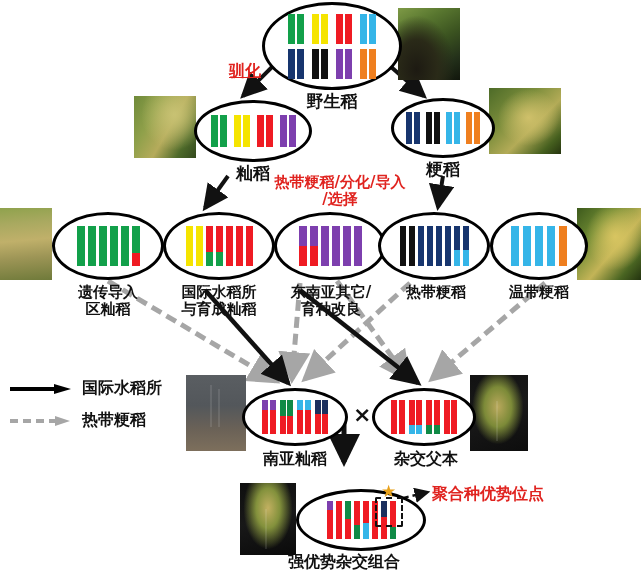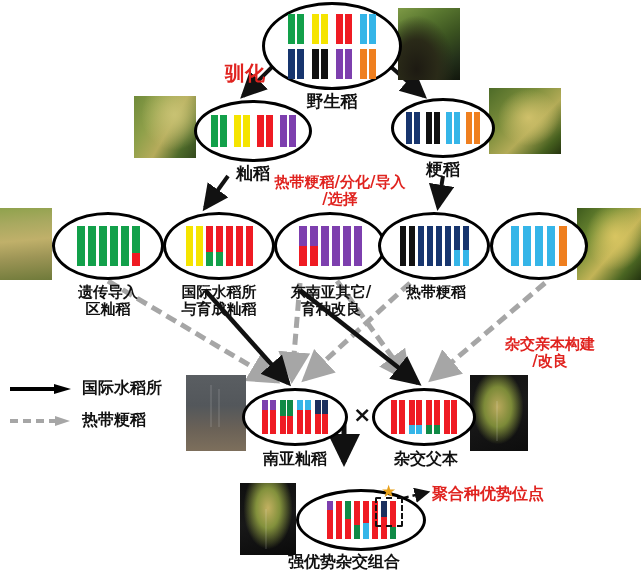--- a/index.html
+++ b/index.html
@@ -348,20 +348,21 @@
           <div class="seg" style="height:40px;background:#35b5e8;"></div>
         </div>
       <div class="col" style="width:8px;height:40px;">
           <div class="seg" style="height:40px;background:#35b5e8;"></div>
         </div>
       <div class="col" style="width:8px;height:40px;">
           <div class="seg" style="height:40px;background:#ef7f1f;"></div>
         </div>
     </div>
   </div>
+  <div class="lbl" style="left:489px;top:284px;width:100px;font-size:15px;">温带粳稻</div>
 
   <div class="ell" style="left:242px;top:388px;width:106px;height:58px;">
     <div style="display:flex;gap:4px;align-items:center;">
       <div style="display:flex;gap:1.5px;">
         <div class="col" style="width:6px;height:34px;">
             <div class="seg" style="height:10px;background:#7d3fae;"></div>
             <div class="seg" style="height:24px;background:#ef1b23;"></div>
           </div>
         <div class="col" style="width:6px;height:34px;">
             <div class="seg" style="height:10px;background:#7d3fae;"></div>
@@ -479,27 +480,25 @@
           <div class="seg" style="height:12px;background:#0f8a46;"></div>
         </div>
     </div>
   </div>
 
   <div class="dashbox" style="left:375px;top:497px;width:24px;height:26px;"></div>
   <div class="star" style="left:381px;top:481px;font-size:17px;">★</div>
 
   <div class="lbl" style="left:244px;top:553px;width:200px;font-size:16px;">强优势杂交组合</div>
 
-  <div class="redlbl" style="left:200px;top:62px;width:90px;font-size:20px;">驯化</div>
+  <div class="redlbl" style="left:200px;top:62px;width:90px;font-size:16px;text-decoration:underline;">驯化</div>
 
   <div class="redlbl" style="left:255px;top:174px;width:170px;font-size:15px;">热带粳稻/分化/导入
 /选择</div>
 
-  <div class="redlbl" style="left:470px;top:336px;width:160px;font-size:15px;">杂交亲本构建
-/改良</div>
 
   <div class="redlbl" style="left:432px;top:485px;width:190px;font-size:16px;text-align:left;">聚合种优势位点</div>
 
   <div class="legend" style="left:10px;top:378px;">
     <div class="legend-row">
       <span class="solid-arrow">
         <span class="shaft"></span>
           <span class="head"></span>
       </span>
       <span class="legend-text" style="font-size:16px;">国际水稻所</span>

